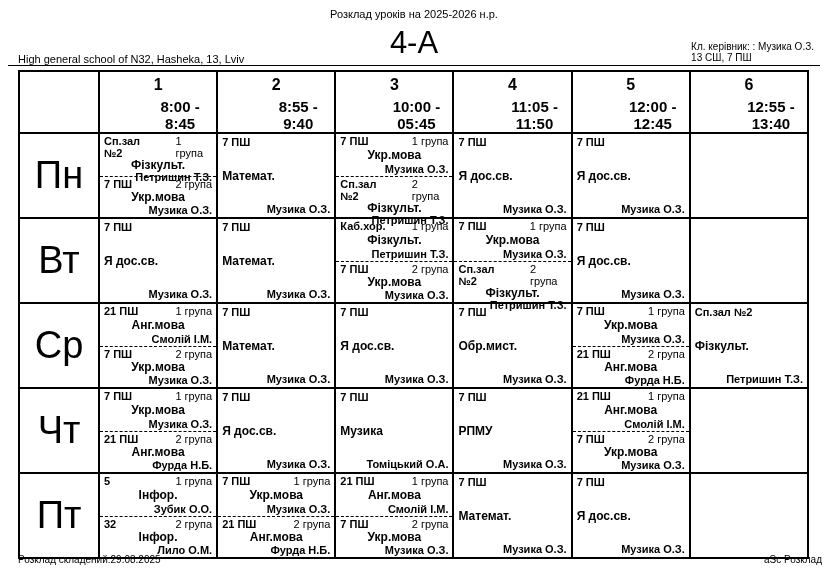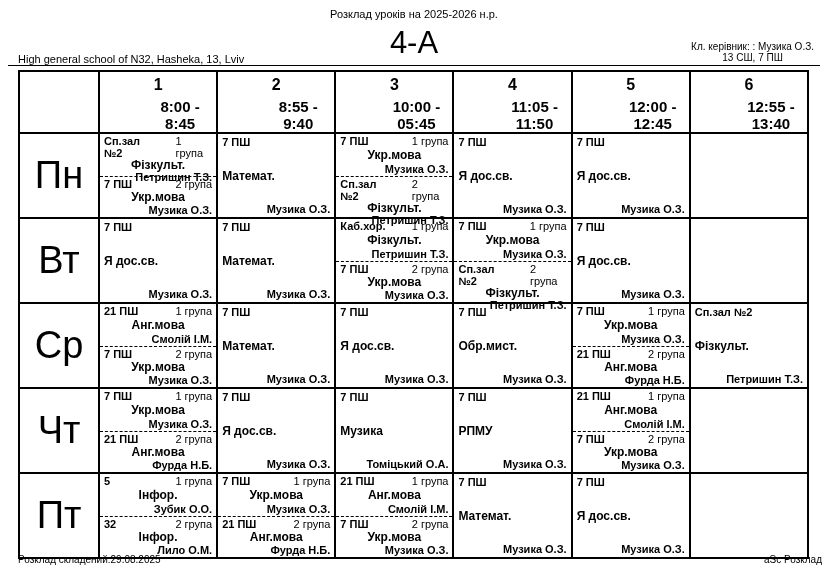--- a/index.html
+++ b/index.html
@@ -2,21 +2,21 @@
 <html><head>
 <meta charset="utf-8">
 <style>
   * { margin:0; padding:0; box-sizing:border-box; }
   html, body { width:828px; height:586px; background:#ffffff; }
   body { font-family:"Liberation Sans", sans-serif; color:#000; position:relative; overflow:hidden; }
 
   .title      { position:absolute; top:8px;  left:0; width:100%; text-align:center; font-size:11px; }
   .class-name { position:absolute; top:25px; left:0; width:100%; text-align:center; font-size:31px; }
   .school     { position:absolute; left:18px; top:53px; font-size:11px; }
-  .teacher-info { position:absolute; right:14px; top:41px; font-size:10px; text-align:center; line-height:11px; }
+  .teacher-info { position:absolute; right:14px; top:41px; font-size:10px; text-align:left; line-height:11px; }
   .top-rule   { position:absolute; left:8px; right:8px; top:65px; border-top:1.5px solid #000; }
 
   table { position:absolute; left:18px; top:70px; width:791px; border-collapse:collapse; table-layout:fixed; }
   th, td { border:2px solid #000; padding:0; }
   col.day-col { width:80px; }
 
   thead th { height:46px; vertical-align:top; background:#fff; }
   .pnum  { font-size:16px; font-weight:bold; text-align:center; margin-top:4px; }
   .ptime { font-size:15px; font-weight:bold; text-align:center; margin-top:4px;padding-left:44px; }
 

